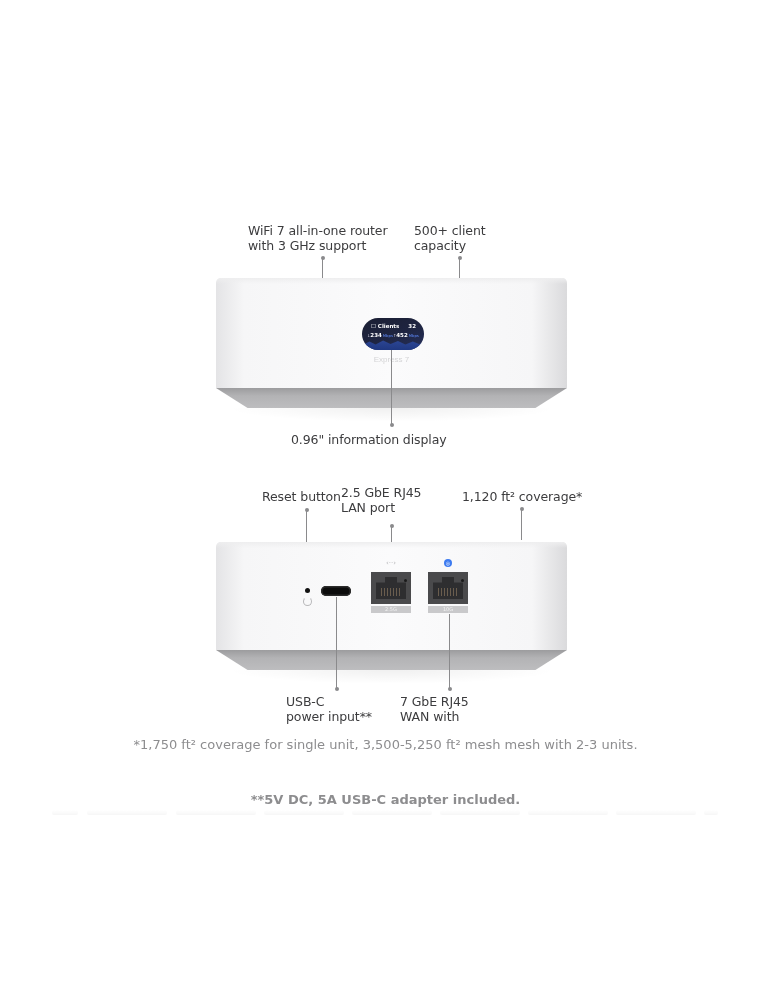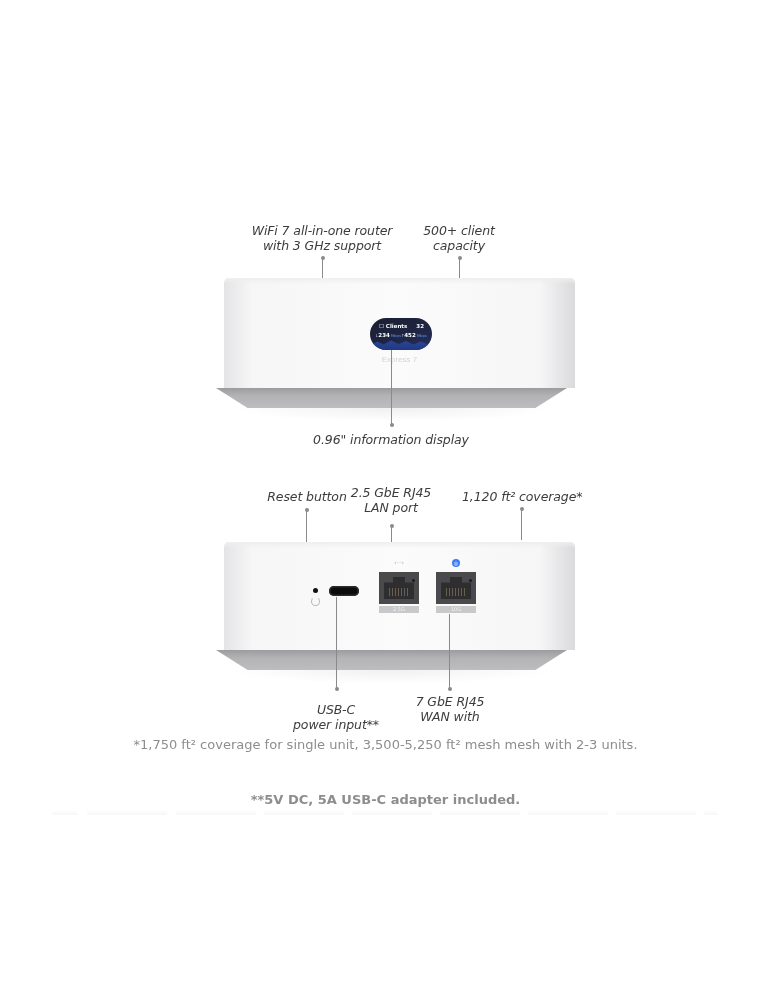--- a/index.html
+++ b/index.html
@@ -1,41 +1,40 @@
 <!DOCTYPE html>
 <html><head>
 <meta charset="utf-8">
 <style>
   * { box-sizing: border-box; margin: 0; padding: 0; }
   html, body { width: 771px; height: 1000px; background: #ffffff; overflow: hidden; }
   body { position: relative; font-family: "DejaVu Sans", "Liberation Sans", sans-serif; color: #3a3a3c; }
 
   .label {
-    position: absolute; font-size: 12.5px; line-height: 15px; text-align: center;
-    color: #3c3c3e; white-space: nowrap; letter-spacing: -0.1px; font-style: italic;
+    position: absolute; font-size: 12.5px; line-height: 15px; 
+    color: #3c3c3e; white-space: nowrap; letter-spacing: -0.1px;
   }
   .label span { display: block; }
 
   .leader { position: absolute; width: 1px; background: #8a8a8c; }
   .leader::before, .leader::after {
     content: ""; position: absolute; left: -1.5px; width: 4px; height: 4px;
     border-radius: 50%; background: #8a8a8c;
   }
   .leader.dot-top::before { top: -2px; }
   .leader.dot-top::after { display: none; }
   .leader.dot-bottom::after { bottom: -2px; }
   .leader.dot-bottom::before { display: none; }
 
   
   .device { position: absolute; left: 216px; width: 351px; }
   .device .body {
     position: absolute; left: 0; top: 0; width: 351px; height: 110px;
     border-radius: 5px 5px 0 0;
     background: linear-gradient(90deg, #e4e4e6 0%, #f6f6f7 8%, #fbfbfc 50%, #f6f6f7 90%, #dadadc 100%);
-    margin-left: 8px;
   }
   .device .body::after {
     content: ""; position: absolute; left: 0; right: 0; top: 0; height: 6px;
     background: linear-gradient(180deg, #eeeeef, rgba(255,255,255,0));
     border-radius: 5px 5px 0 0;
   }
   .device .base {
     position: absolute; left: 0; top: 110px; width: 351px; height: 20px;
     background: linear-gradient(180deg, #9c9c9e 0%, #b3b3b5 40%, #bdbdbf 100%);
     clip-path: polygon(0 0, 100% 0, 91% 100%, 9% 100%);
@@ -174,21 +173,21 @@
     </div>
     <div class="port-tag" style="left:212px;">10G</div>
   </div>
   <div class="base" style="top:108px;"></div>
   <div class="shadow" style="top:128px;"></div>
 </div>
 
 <div class="leader dot-bottom" style="left:336px; top:597px; height:92px;"></div>
 <div class="leader dot-bottom" style="left:449px; top:614px; height:75px;"></div>
 
-<div class="label" style="left:286px; top:694px; width:100px;margin-top:8px;">
+<div class="label" style="left:286px; top:694px; width:100px;">
   <span>USB-C</span>
   <span>power input**</span>
 </div>
 <div class="label" style="left:400px; top:694px; width:100px;">
   <span>7 GbE RJ45</span>
   <span>WAN with</span>
 </div>
 
 <div class="footnote" style="top:737px;">*1,750 ft² coverage for single unit, 3,500-5,250 ft² mesh mesh with 2-3 units.</div>
 <div class="footnote" style="top:792px;font-weight:bold;">**5V DC, 5A USB-C adapter included.</div>

